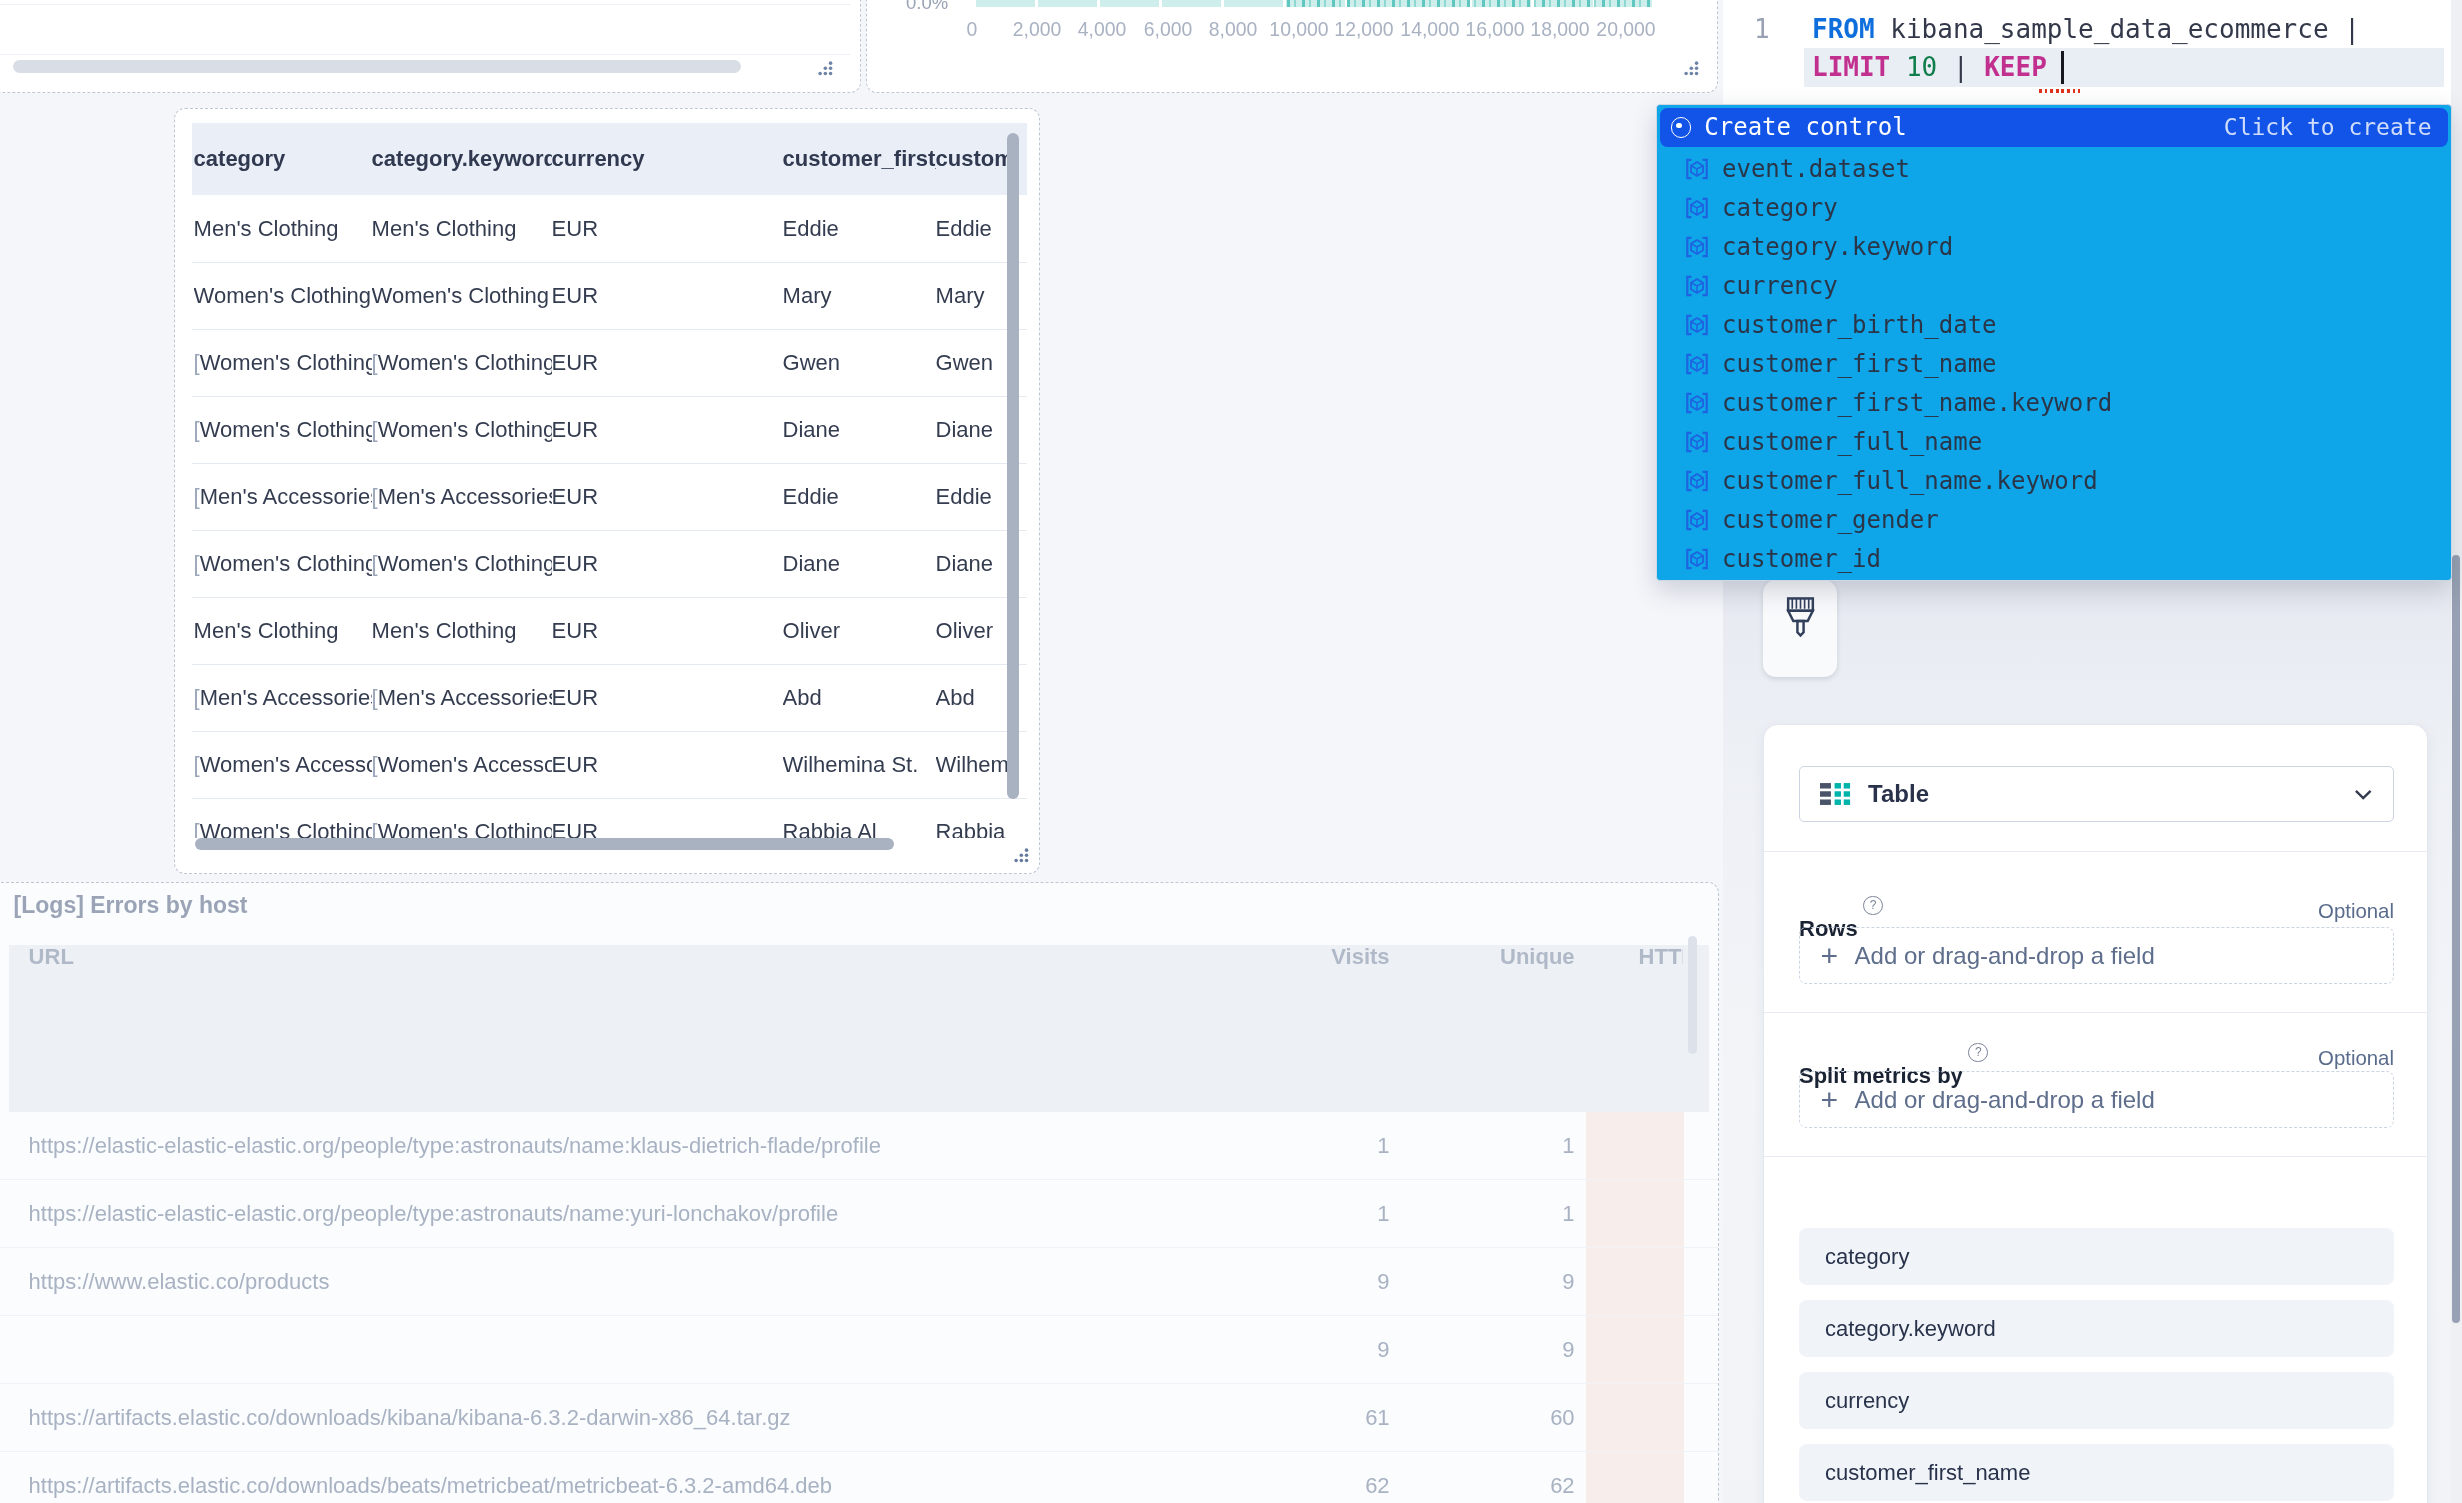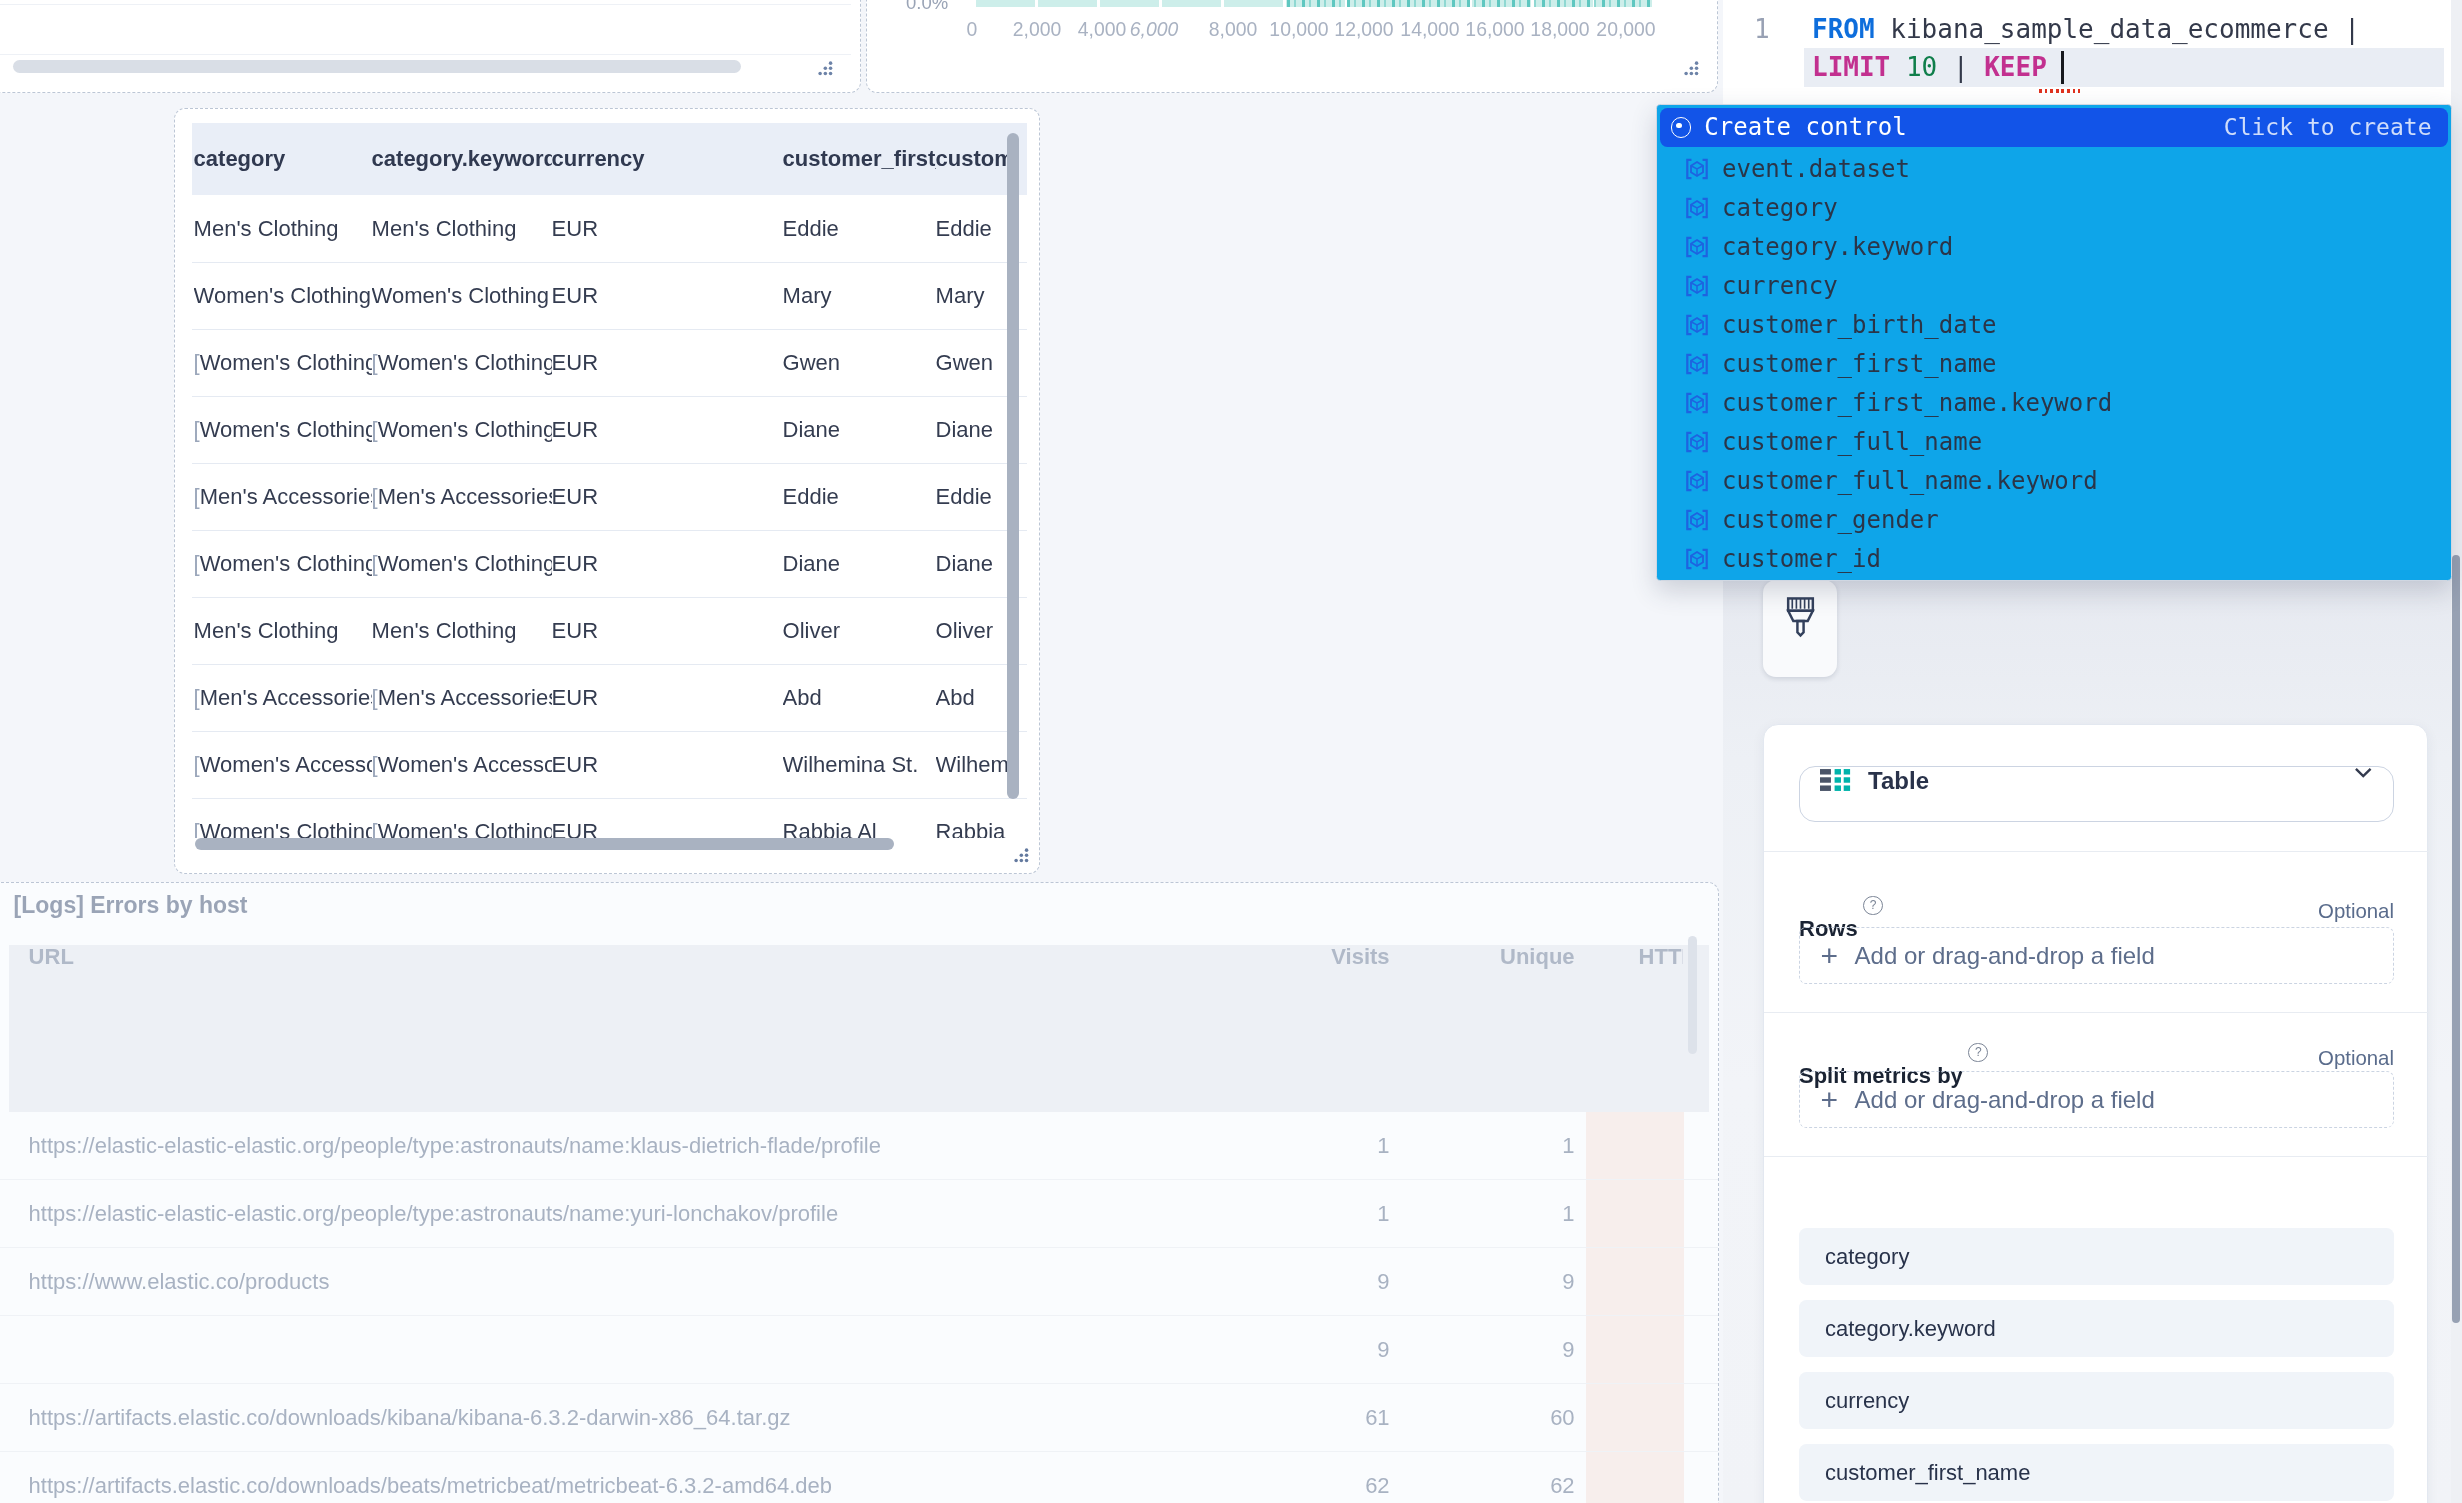--- a/index.html
+++ b/index.html
@@ -74,22 +74,22 @@
   .sg-row{height:39px;display:flex;align-items:center;gap:13px;padding-left:28px;}
   .sg-icon{flex:none;}
   .sg-label{font-family:"DejaVu Sans Mono",monospace;font-size:24px;color:#2b3548;white-space:nowrap;}
   
   #right-gradient{left:1723px;top:572px;width:739px;height:932px;
     background:linear-gradient(180deg,#e6e9f0 0%,#edf0f5 20%,#f2f4f8 55%,#f1f3f7 100%);}
   #brush-btn{left:1763px;top:580px;width:74px;height:97px;background:#f9fafc;border-radius:13px;
     box-shadow:0 1.9px 5.6px rgba(30,40,70,.14);display:flex;justify-content:center;}
   #config-card{left:1763px;top:724px;width:665px;height:796px;background:#fff;border:0.9px solid #e3e8f0;
     border-radius:15px 15px 0 0;box-shadow:0 3.7px 13px rgba(40,50,80,.06);box-sizing:border-box;}
-  #viz-select{position:absolute;left:35px;top:41px;width:595px;height:56px;border:0.9px solid #ccd4e2;border-radius:16px;
-    display:flex;gap:16.7px;padding:0 20.4px;box-sizing:border-box;background:#fff;}
+  #viz-select{position:absolute;left:35px;top:41px;width:595px;height:56px;border:0.9px solid #ccd4e2;border-radius:5px;
+    display:flex;align-items:center;gap:16.7px;padding:0 20.4px;box-sizing:border-box;background:#fff;}
   #viz-select .viz-label{font-size:24px;font-weight:600;color:#29324a;flex:1;}
   .divider{position:absolute;left:0;width:665px;height:0.9px;background:#e8ecf2;}
   .sec-label-row{position:absolute;left:35px;width:595px;display:flex;align-items:center;}
   .sec-label{font-size:22px;font-weight:600;color:#1a2333;margin-top:36px;}
   .help-icon{width:17.6px;height:17.6px;border:1.4px solid #7b8596;border-radius:50%;color:#7b8596;font-size:12px;
     text-align:center;line-height:16.7px;margin-left:5.6px;position:relative;top:-5.6px;}
   .optional{margin-left:auto;font-size:20.4px;color:#5a6c8c;}
   .add-field{position:absolute;left:35px;width:595px;height:57px;border:1.9px dashed #cbd4e2;border-radius:7.4px;
     display:flex;align-items:center;gap:16.7px;padding-left:20.4px;box-sizing:border-box;color:#5d6d8b;font-size:24px;}
   .add-field .plus{font-size:30px;font-weight:400;line-height:1;color:#5d6d8b;}
@@ -120,21 +120,21 @@
 <div class="abs panel-dashed" id="panel-top-right">
   <span class="abs" id="minichart-ylabel">0.0%</span>
   <div class="abs" id="minichart-strip">
     <div class="gaps"></div>
       <div class="stripes"></div>
   </div>
   <div id="ticks">
       <span class="tick" style="left: 105px;">0</span>
       <span class="tick" style="left: 170px;">2,000</span>
       <span class="tick" style="left: 235px;">4,000</span>
-      <span class="tick" style="left: 287px; font-style: italic;">6,000</span>
+      <span class="tick" style="left: 301px;">6,000</span>
       <span class="tick" style="left: 366px;">8,000</span>
       <span class="tick" style="left: 432px;">10,000</span>
       <span class="tick" style="left: 497px;">12,000</span>
       <span class="tick" style="left: 563px;">14,000</span>
       <span class="tick" style="left: 628px;">16,000</span>
       <span class="tick" style="left: 693px;">18,000</span>
       <span class="tick" style="left: 759px;">20,000</span>
     </div>
   <svg class="handle-dots" style="left:816px;top:72px" viewBox="0 0 16 16">
     <circle cx="13" cy="3" r="1.7" fill="#6d83a8"></circle>

